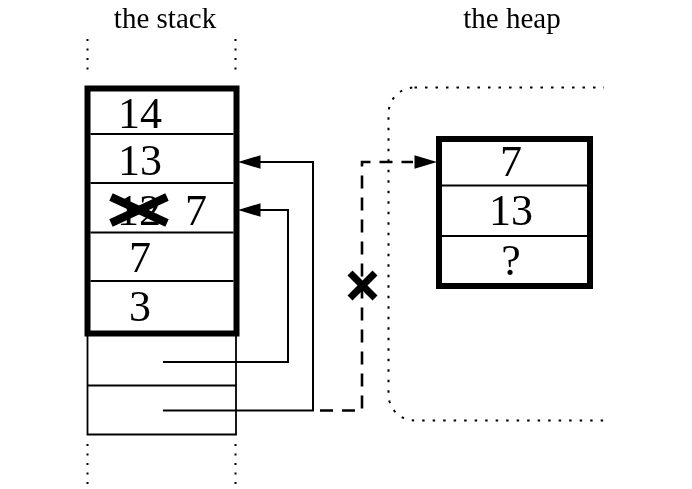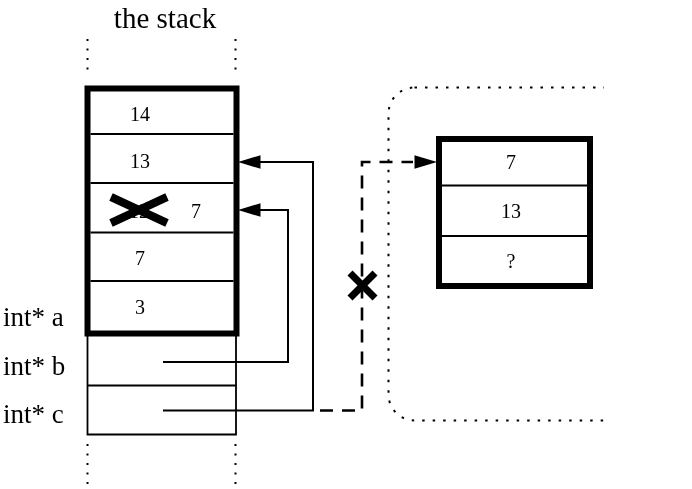--- a/index.html
+++ b/index.html
@@ -16,21 +16,21 @@
   .marks { z-index: 2; }
   .txt {
     position: absolute;
     z-index: 1;
     color: #000000;
     white-space: nowrap;
     transform: translate(-50%, -50%);
     line-height: 1;
   }
   .title { font-size: 29px; }
-  .num { font-size: 20px; }
+  .num { font-size: 44px; }
   .varlabel { font-size: 27px; transform: translateY(-50%); }
 </style>
 </head>
 <body>
 
 <div class="canvas">
 
   <svg class="layer base" width="692" height="489" viewBox="0 0 692 489">
     <g stroke="#000000" fill="none">
 
@@ -66,31 +66,29 @@
 
       <polyline stroke-width="2" points="163,410.5 313,410.5 313,162 259,162"></polyline>
       <polygon fill="#000000" stroke="none" points="238,162 260.5,155.2 260.5,168.8"></polygon>
 
       <polyline stroke-width="2.6" stroke-dasharray="13 9" points="320,410.5 362,410.5 362,162 413,162"></polyline>
       <polygon fill="#000000" stroke="none" points="437,162 414.5,155.2 414.5,168.8"></polygon>
     </g>
   </svg>
 
   <div class="txt title" style="left:165px; top:18px">the stack</div>
+  <div class="txt title" style="left:512px; top:18px">the heap</div>
 
   <div class="txt num" style="left:140px; top:114px">14</div>
   <div class="txt num" style="left:140px; top:161px">13</div>
   <div class="txt num" style="left:139px; top:211px">12</div>
   <div class="txt num" style="left:196px; top:211px">7</div>
   <div class="txt num" style="left:140px; top:258px">7</div>
   <div class="txt num" style="left:140px; top:307px">3</div>
 
-  <div class="txt varlabel" style="left:3px; top:317px">int* a</div>
-  <div class="txt varlabel" style="left:3px; top:366px">int* b</div>
-  <div class="txt varlabel" style="left:3px; top:414px">int* c</div>
 
   <div class="txt num" style="left:511px; top:162px">7</div>
   <div class="txt num" style="left:511px; top:211px">13</div>
   <div class="txt num" style="left:511px; top:261px">?</div>
 
   <svg class="layer marks" width="692" height="489" viewBox="0 0 692 489">
     <g stroke="#000000" stroke-linecap="butt" fill="none">
       <g stroke-width="8">
         <line x1="111" y1="197" x2="167" y2="223"></line>
         <line x1="111" y1="223" x2="167" y2="197"></line>

